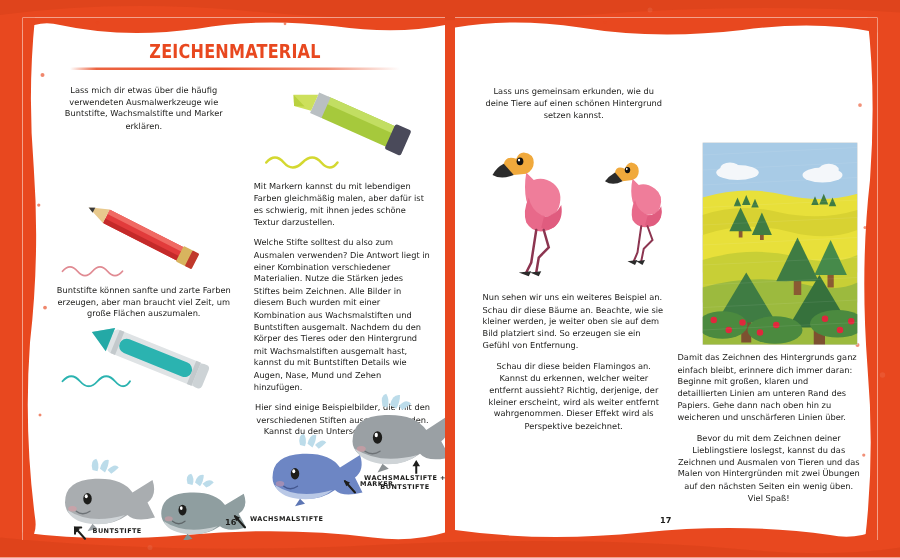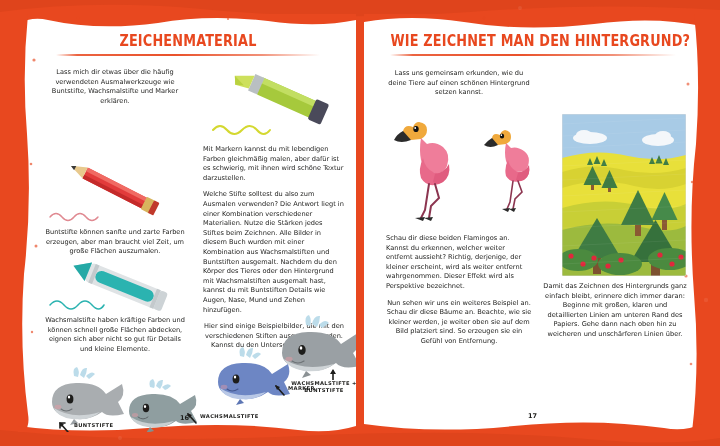--- a/index.html
+++ b/index.html
@@ -190,42 +190,39 @@
           <path d="M26 14 L10 24 L26 34 Z" fill="#2bb3b0"></path>
           <path d="M26 14 L10 24 L26 34 Z" fill="#1d9e9b" opacity=".45"></path>
           <rect x="100" y="14" width="8" height="20" rx="3" fill="#cdd3d6"></rect>
         </g>
       </svg>
     </div>
     <svg class="scribble" style="left:30px;top:283px;" width="60" height="13" viewBox="0 0 60 13">
       <path d="M2 8 Q9 0 16 8 T30 8 T44 8 T56 8" fill="none" stroke="#2bb3b0" stroke-width="1.5" stroke-linecap="round"></path>
     </svg>
 
-    <div class="body-text" style="left:27px;top:302px;width:140px;">
-      <p>Wachsmalstifte haben kräftige Farben und können schnell große Flächen abdecken, eignen sich aber nicht so gut für Details und kleine Elemente.</p>
-    </div>
 
     <div class="illus" style="left:196px;top:56px;">
       <svg width="130" height="64" viewBox="0 0 130 64">
         <g transform="rotate(24 65 32)">
           <rect x="40" y="16" width="62" height="18" rx="3" fill="#a6c93c"></rect>
           <rect x="40" y="16" width="62" height="6" fill="#c2de62"></rect>
           <rect x="98" y="14" width="14" height="22" rx="2" fill="#4a4a5a"></rect>
           <rect x="32" y="16" width="10" height="18" fill="#b9bfc2"></rect>
           <path d="M32 18 L14 26 L18 34 L32 32 Z" fill="#cde05c"></path>
           <path d="M14 26 L18 34 L26 31 Z" fill="#b9d13f"></path>
         </g>
       </svg>
     </div>
     <svg class="scribble" style="left:193px;top:108px;" width="62" height="14" viewBox="0 0 62 14">
       <path d="M2 8 Q9 0 16 8 T31 8 T46 8 T59 8" fill="none" stroke="#d4d830" stroke-width="2" stroke-linecap="round"></path>
     </svg>
 
     <div class="body-text" style="left:185px;top:131px;width:142px;">
-      <p>Mit Markern kannst du mit lebendigen Farben gleichmäßig malen, aber dafür ist es schwierig, mit ihnen wird schöne Textur darzustellen.</p>
+      <p>Mit Markern kannst du mit lebendigen Farben gleichmäßig malen, aber dafür ist es schwierig, mit ihnen jedes schöne Textur darzustellen.</p>
       <p>Welche Stifte solltest du also zum Ausmalen verwenden? Die Antwort liegt in einer Kombination verschiedener Materialien. Nutze die Stärken jedes Stiftes beim Zeichnen. Alle Bilder in diesem Buch wurden mit einer Kombination aus Wachsmalstiften und Buntstiften ausgemalt. Nachdem du den Körper des Tieres oder den Hintergrund mit Wachsmalstiften ausgemalt hast, kannst du mit Buntstiften Details wie Augen, Nase, Mund und Zehen hinzufügen.</p>
       <p>Hier sind einige Beispielbilder, die mit den verschiedenen Stiften ausgemalt wurden. Kannst du den Unterschied erkennen?</p>
     </div>
 
     <div class="illus" style="left:26px;top:352px;">
       <svg width="92" height="62" viewBox="0 0 92 62">
         <path d="M30 10 Q28 2 33 1 Q36 5 34 11" fill="#bcdcea"></path>
         <path d="M36 9 Q38 1 43 2 Q43 7 40 12" fill="#bcdcea"></path>
         <path d="M42 10 Q48 4 51 8 Q48 11 45 13" fill="#bcdcea"></path>
         <path d="M8 36 Q8 18 32 17 Q54 16 62 28 L78 18 Q82 30 74 36 L80 48 Q64 52 58 46 Q44 56 26 52 Q8 48 8 36 Z" fill="#a9adb0"></path>
@@ -324,24 +321,20 @@
       <g fill="#e8481f" opacity=".6">
         <circle cx="324" cy="70" r="1.5"></circle>
           <circle cx="328" cy="168" r="1.2"></circle>
         <circle cx="322" cy="262" r="1.6"></circle>
           <circle cx="327" cy="350" r="1.3"></circle>
         <circle cx="120" cy="4" r="1.2"></circle>
           <circle cx="266" cy="5" r="1"></circle>
       </g>
     </svg>
 
-    <div style="position:absolute;left:14px;top:18px;width:310px;">
-      <div class="section-title">WIE ZEICHNET MAN DEN HINTERGRUND?</div>
-      <div class="title-rule" style="margin:4px 12px 0 12px;"></div>
-    </div>
 
     <div class="body-text" style="left:22px;top:55px;width:146px;">
       <p>Lass uns gemeinsam erkunden, wie du deine Tiere auf einen schönen Hintergrund setzen kannst.</p>
     </div>
 
     <div class="illus" style="left:27px;top:100px;">
       <svg width="68" height="112" viewBox="0 0 68 112">
         <path d="M22 13 Q14 10 12 17 Q12 23 20 26 L30 25 Q36 22 36 16 Q36 9 28 8 Q24 8 22 13 Z" fill="#f0a93c"></path>
         <path d="M12 17 Q6 20 3 26 Q10 30 20 26 Z" fill="#2b2b2b"></path>
         <ellipse cx="25" cy="15" rx="2.7" ry="3.1" fill="#111111"></ellipse>
@@ -442,24 +435,25 @@
 
           <g stroke="#ffffff" stroke-width=".5" opacity=".12">
             <path d="M0 10 L124 4 M0 22 L124 16 M0 34 L124 28 M0 52 L124 46 M0 66 L124 60 M0 82 L124 76 M0 98 L124 92 M0 114 L124 108 M0 132 L124 126 M0 150 L124 144"></path>
           </g>
         </g>
         <rect x="0" y="0" width="124" height="162" fill="none" stroke="#d9d9d9" stroke-width=".8"></rect>
       </svg>
     </div>
 
     <div class="body-text" style="left:22px;top:220px;width:146px;">
+      <p>Nun sehen wir uns ein weiteres Beispiel an. Schau dir diese Bäume an. Beachte, wie sie kleiner werden, je weiter oben sie auf dem Bild platziert sind. So erzeugen sie ein Gefühl von Entfernung.</p>
       <p>Schau dir diese beiden Flamingos an. Kannst du erkennen, welcher weiter entfernt aussieht? Richtig, derjenige, der kleiner erscheint, wird als weiter entfernt wahrgenommen. Dieser Effekt wird als Perspektive bezeichnet.</p>
-      <p>Nun sehen wir uns ein weiteres Beispiel an. Schau dir diese Bäume an. Beachte, wie sie kleiner werden, je weiter oben sie auf dem Bild platziert sind. So erzeugen sie ein Gefühl von Entfernung.</p>
     </div>
 
     <div class="body-text" style="left:178px;top:268px;width:146px;">
       <p>Damit das Zeichnen des Hintergrunds ganz einfach bleibt, erinnere dich immer daran: Beginne mit großen, klaren und detaillierten Linien am unteren Rand des Papiers. Gehe dann nach oben hin zu weicheren und unschärferen Linien über.</p>
+      <p>Bevor du mit dem Zeichnen deiner Lieblingstiere loslegst, kannst du das Zeichnen und Ausmalen von Tieren und das Malen von Hintergründen mit zwei Übungen auf den nächsten Seiten ein wenig üben. Viel Spaß!</p>
     </div>
 
     <div class="folio" style="left:164px;top:398px;">17</div>
   </div>
 
 </div>
 
 </body></html>

